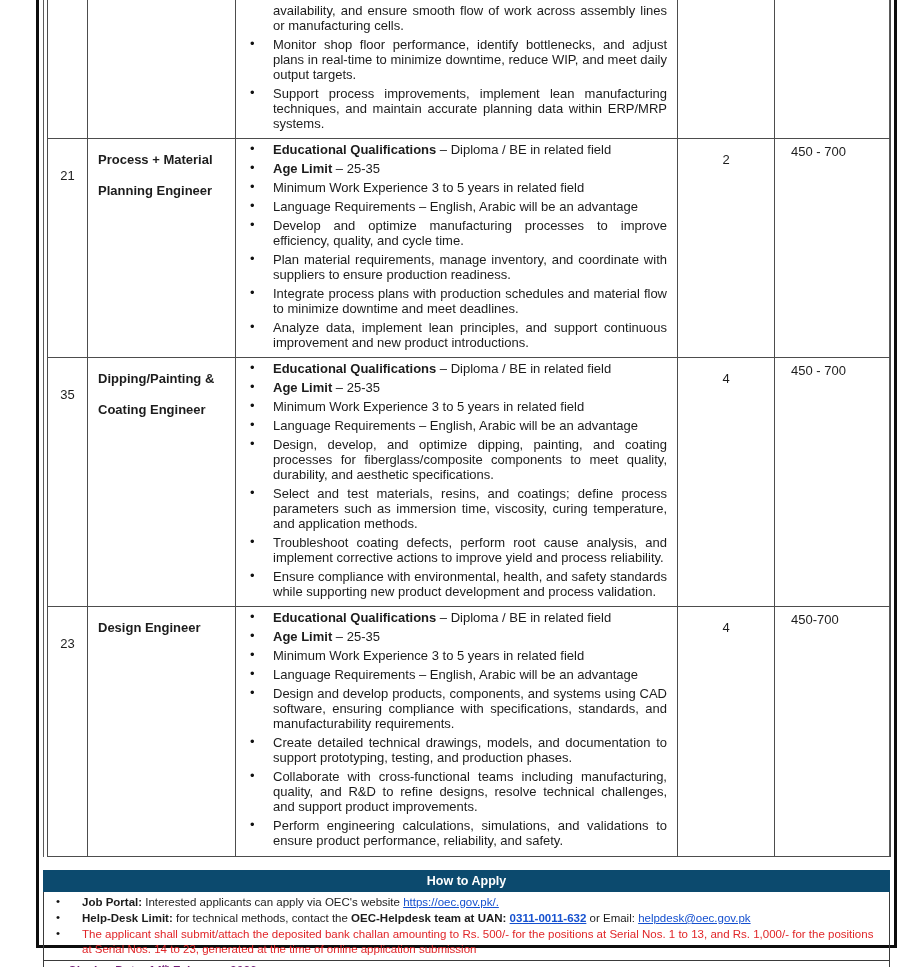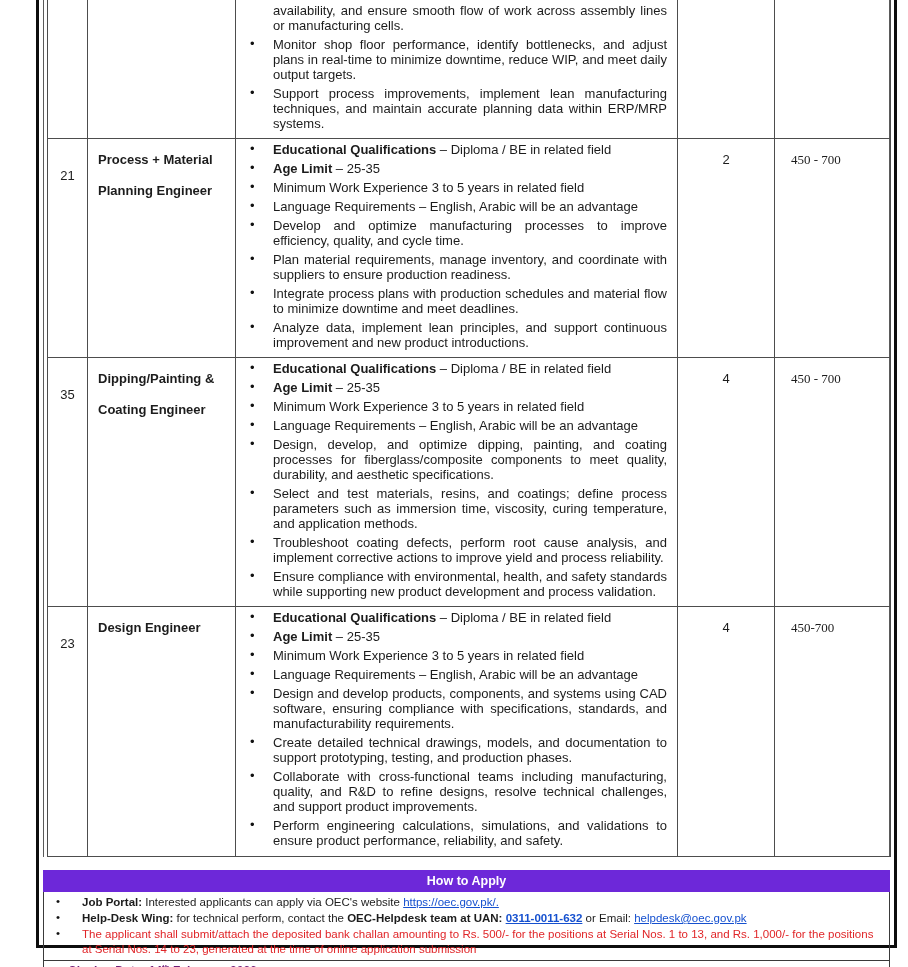--- a/index.html
+++ b/index.html
@@ -25,37 +25,37 @@
   table.jobs td{
     border:1px solid #4d4d4d;vertical-align:top;
     font-size:13px;line-height:15px;
   }
   table.jobs tr.partial td{border-top:none;}
   td.c-serial{text-align:center;padding-top:29px;}
   td.c-title{padding:13px 8px 6px 10px;font-weight:bold;}
   td.c-title div{margin-bottom:16px;}
   td.c-details{padding:3px 10px 3px 0;}
   td.c-count{text-align:center;padding-top:13px;}
-  td.c-salary{padding:13px 4px 4px 16px;font-family:Liberation Serif, serif;}
+  td.c-salary{padding:5px 4px 4px 16px;}
   ul.blist{list-style:none;margin:0;padding:0;}
   ul.blist li{
     position:relative;padding-left:37px;margin:0 0 4px 0;
     text-align:justify;
   }
   ul.blist li::before{
     content:"\2022";position:absolute;left:14px;top:-1px;font-size:13px;color:#111;
   }
   ul.blist li.cont{text-align:justify;}
   ul.blist li.cont::before{content:"";}
   .b{font-weight:bold;}
   .red{color:#e02528;}
   a.doclink{color:#1550cf;text-decoration:underline;}
   a.doclink.b{font-weight:bold;}
   .hta-bar{
-    margin:13px 4px 0 4px;background:#6d28d9;color:#fff;
+    margin:13px 4px 0 4px;background:#0c4a6e;color:#fff;
     font-weight:bold;font-size:12.5px;text-align:center;
     height:22px;line-height:22px;
   }
   .hta-box{
     margin:0 4px;border:1px solid #3a3a3a;border-top:none;
     padding:3px 13px 2px 0;
   }
   ul.hta-list{list-style:none;margin:0;padding:0;}
   ul.hta-list li{
     position:relative;padding-left:38px;margin:0 0 1px 0;
@@ -168,21 +168,21 @@
           </tr>
         </tbody>
     </table>
   </div>
 
   <div class="hta-bar">How to Apply</div>
 
   <div class="hta-box">
     <ul class="hta-list" id="hta-list">
         <li><span class="b">Job Portal:</span><span> Interested applicants can apply via OEC's website </span><a class="doclink" href="#">https://oec.gov.pk/.</a></li>
-        <li><span class="b">Help-Desk Wing:</span><span> for technical perform, contact the </span><span class="b">OEC-Helpdesk team at UAN:</span><span> </span><a class="doclink b" href="#">0311-0011-632</a><span> or Email: </span><a class="doclink" href="#">helpdesk@oec.gov.pk</a></li>
+        <li><span class="b">Help-Desk Limit:</span><span> for technical methods, contact the </span><span class="b">OEC-Helpdesk team at UAN:</span><span> </span><a class="doclink b" href="#">0311-0011-632</a><span> or Email: </span><a class="doclink" href="#">helpdesk@oec.gov.pk</a></li>
         <li><span class="red">The applicant shall submit/attach the deposited bank challan amounting to Rs. 500/- for the positions at Serial Nos. 1 to 13, and Rs. 1,000/- for the positions at Serial Nos. 14 to 23, generated at the time of online application submission</span></li>
       </ul>
   </div>
 
   <div class="closing-row">
     <span id="closing-line"><span>Closing Date: 14</span><span><sup>th</sup></span><span> February, 2026.</span></span>
   </div>
 
   <div class="footer-bar">Operations &amp; I.T Wing, Overseas Employment Corporation, Head Office, Islamabad</div>
 

